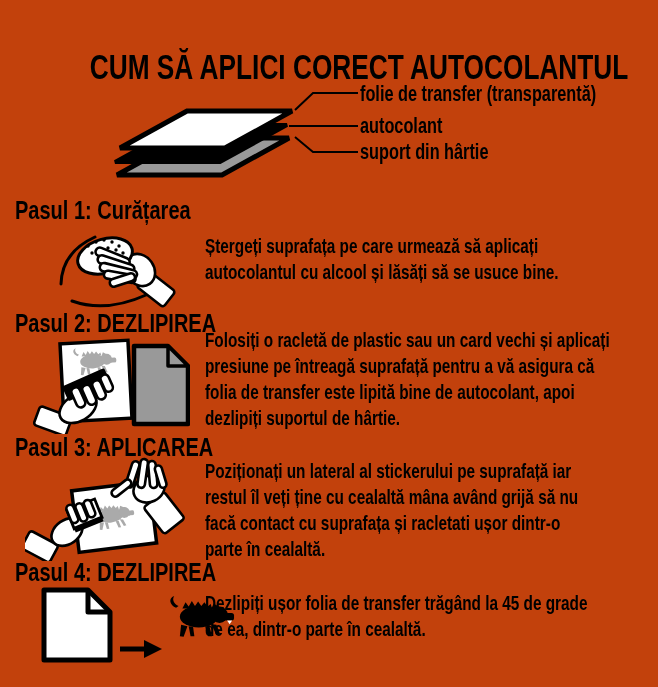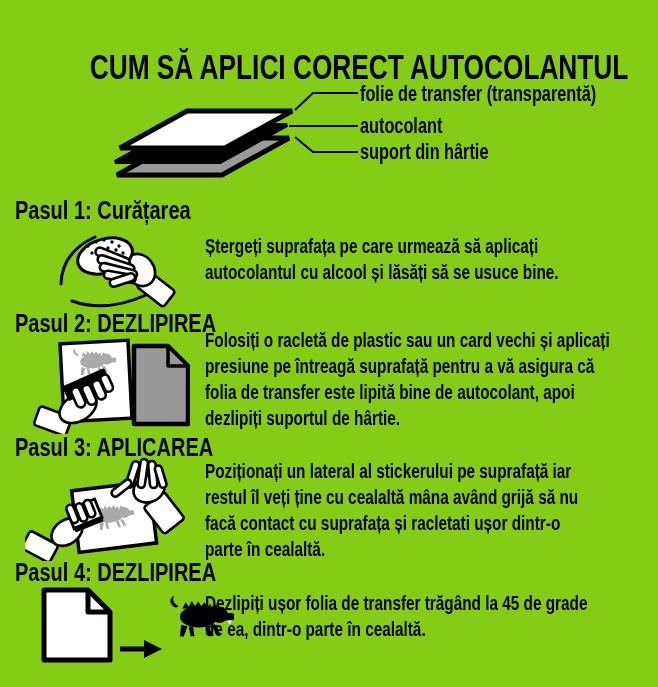--- a/index.html
+++ b/index.html
@@ -1,17 +1,17 @@
 <!DOCTYPE html>
 <html><head>
 <meta charset="utf-8">
 <style>
   html,body { margin:0; padding:0; background:#fff; }
   .page {
-    position:relative; width:658px; height:687px; background:#84cc16;
+    position:relative; width:658px; height:687px; background:#c2410c;
     font-family:"Liberation Sans", sans-serif; color:#000; overflow:hidden;
   }
   .title {
     position:absolute; top:24px; left:0; width:658px; text-align:center;
     font-size:35px; font-weight:bold; white-space:nowrap;
   }
   .title span { display:inline-block; transform:scaleX(0.75); transform-origin:50% 50%; }
   .layer-label {
     position:absolute; left:360px; font-weight:bold; font-size:22px;
     white-space:nowrap; transform:scaleX(0.74); transform-origin:0 0; line-height:22px;

